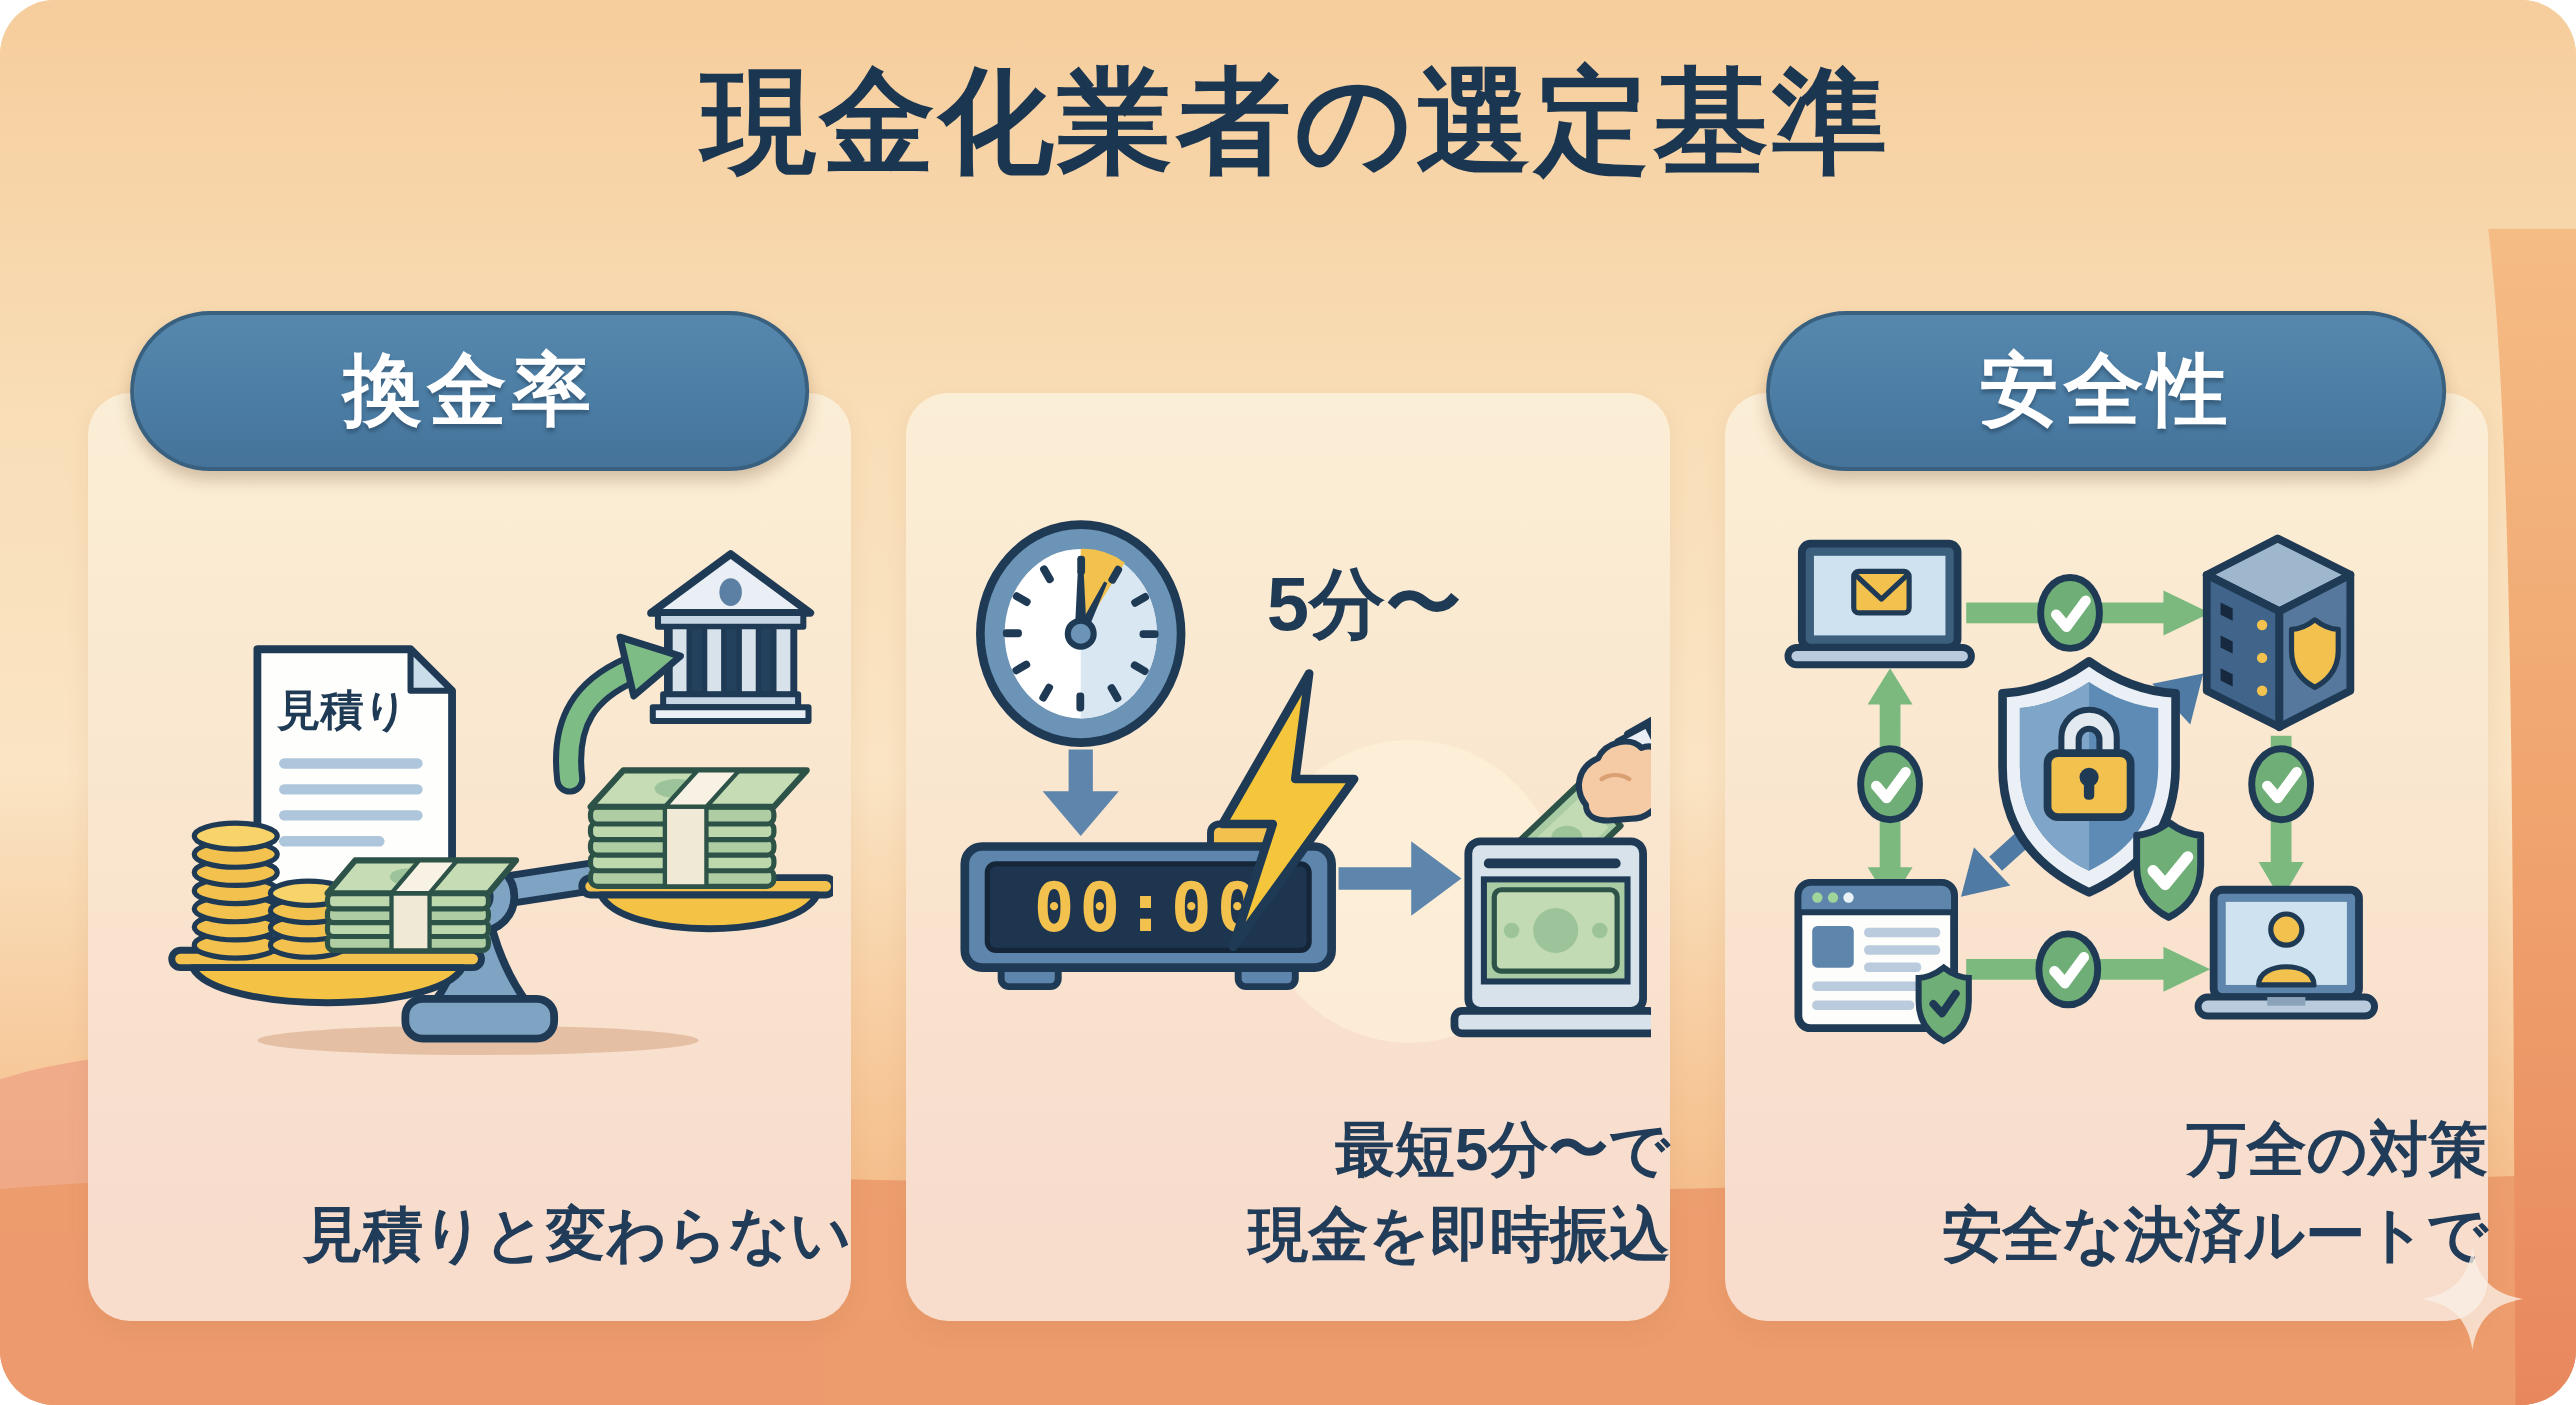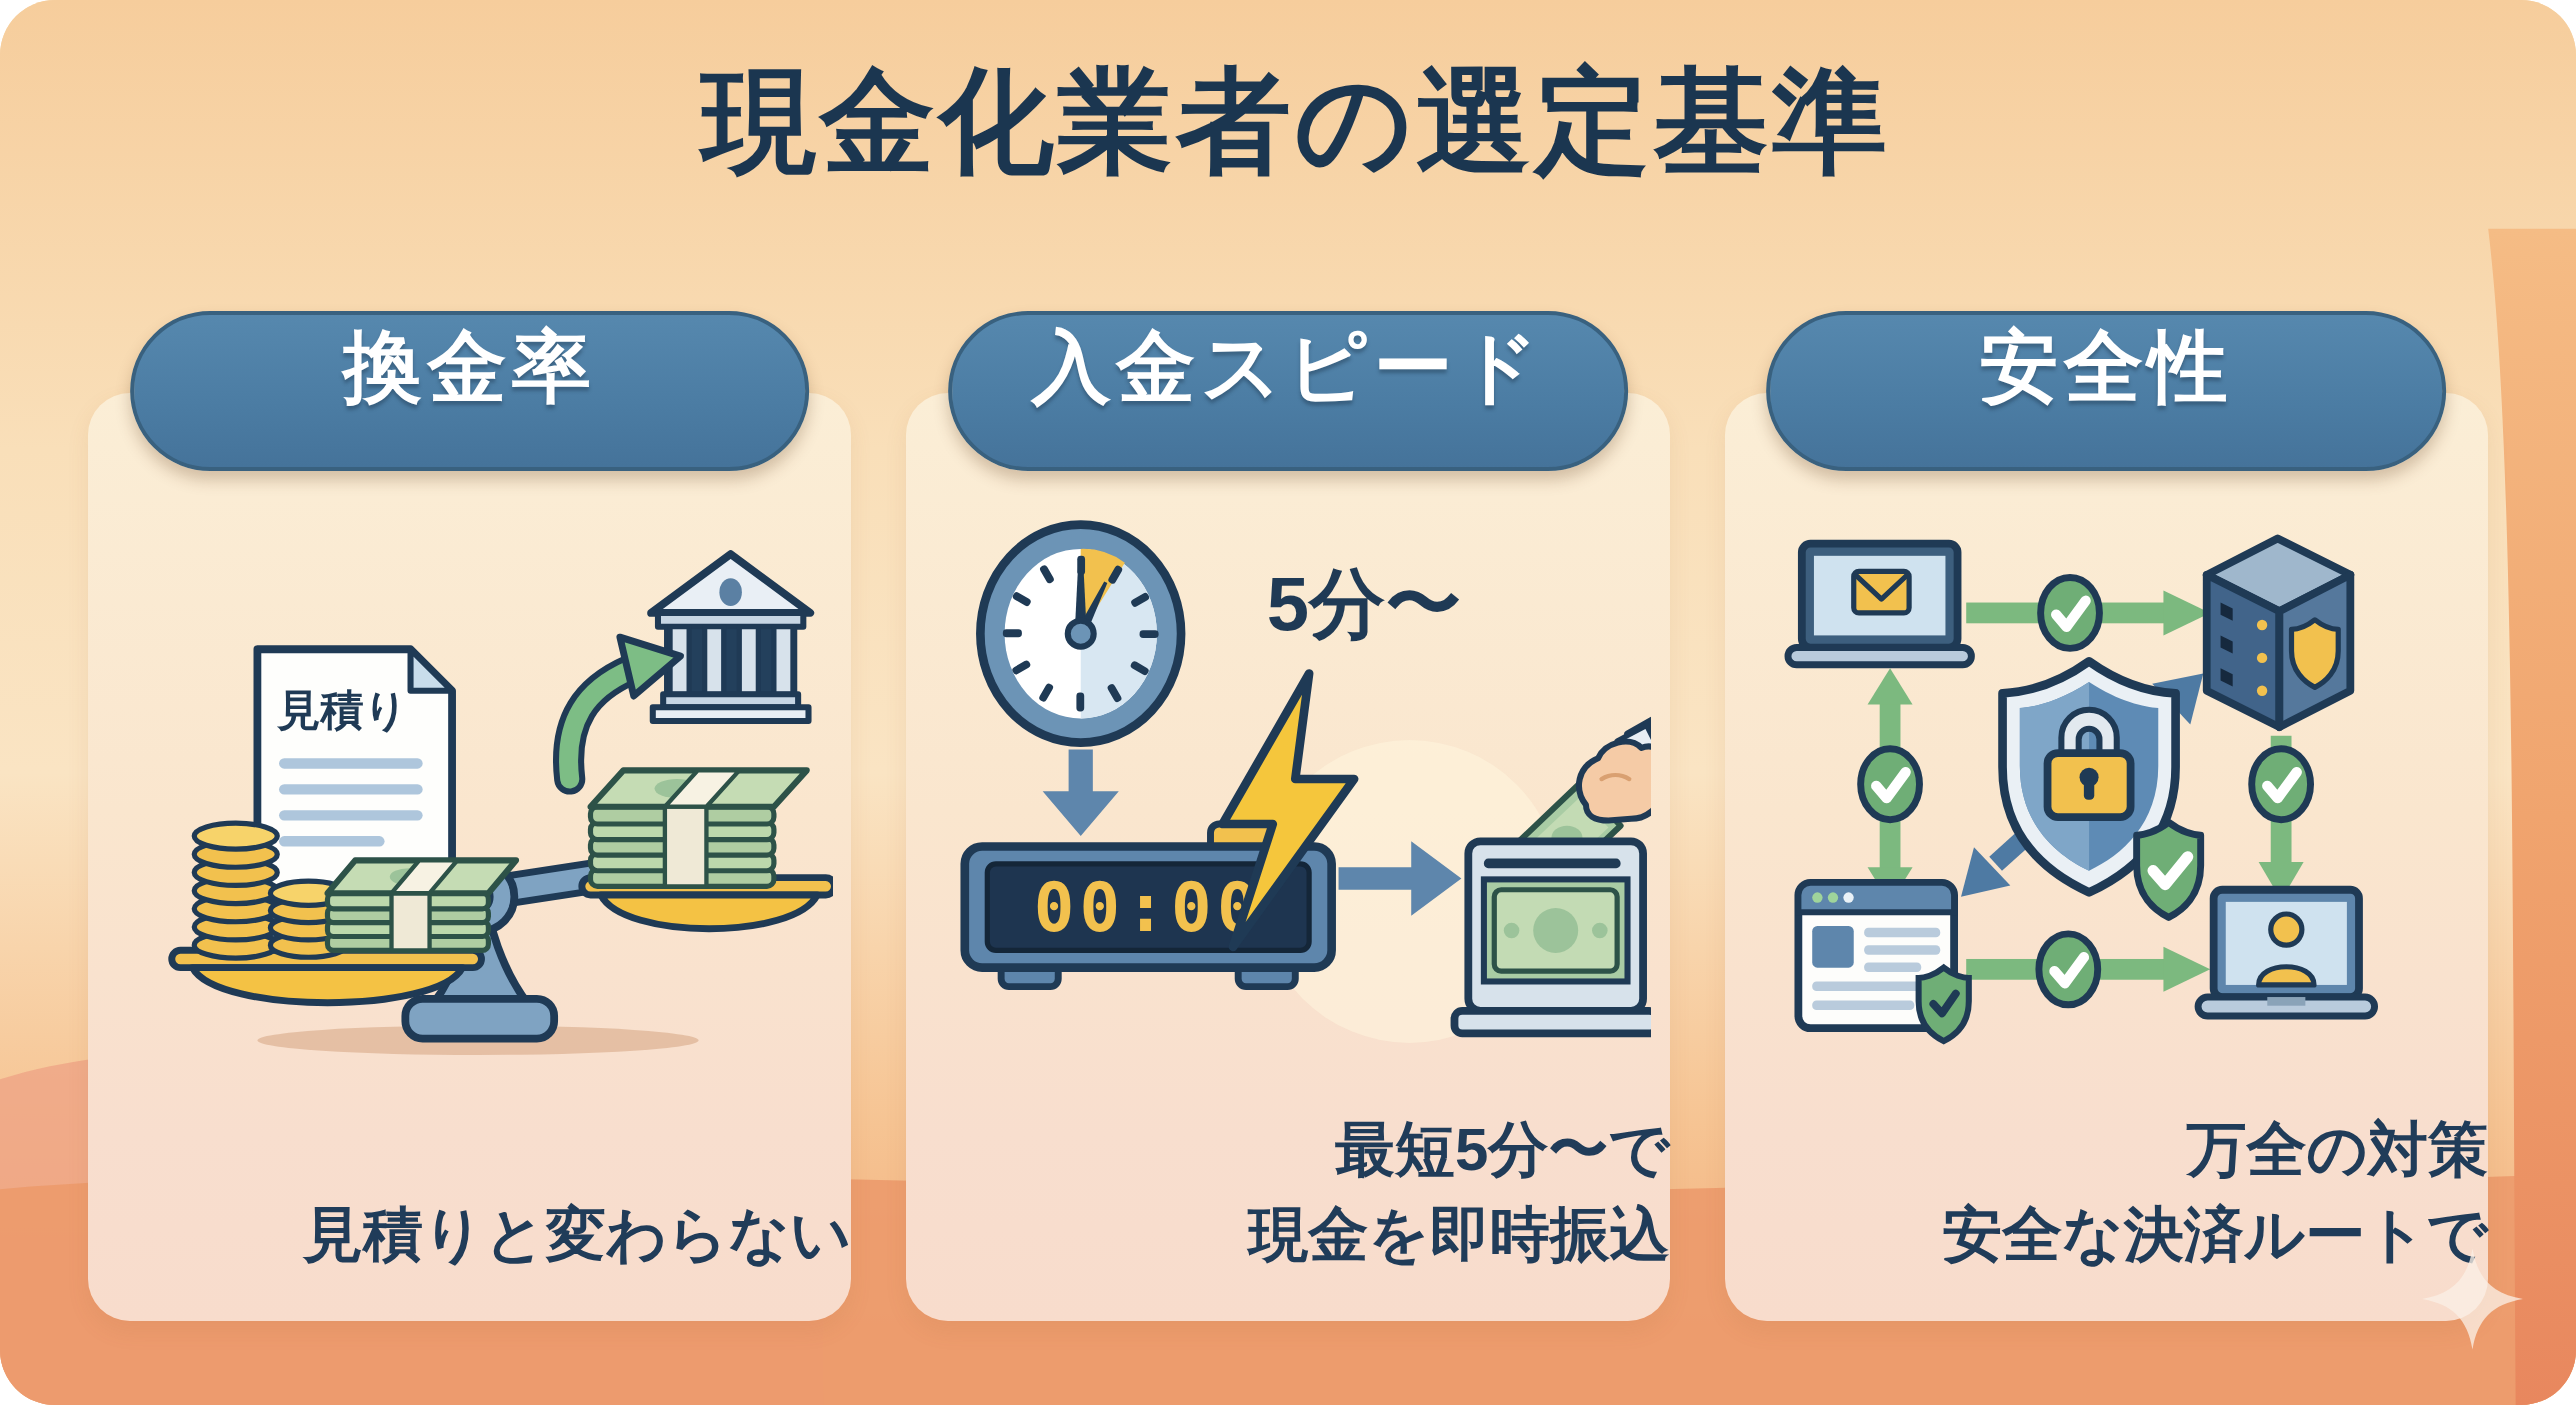--- a/index.html
+++ b/index.html
@@ -12,21 +12,21 @@
            display:flex;gap:55px;}
   .column{position:relative;flex:1;}
   .panel{position:absolute;inset:0;border-radius:42px;
          background:linear-gradient(180deg,#FBEED6 0%,#FAE6CE 45%,#F8DECE 80%,#F8DCCC 100%);
          box-shadow:0 9.1px 22px rgba(160,95,45,0.10);}
   .pill{position:absolute;top:-82px;left:50%;transform:translateX(-50%);
         width:88%;height:152px;border-radius:87px;z-index:3;
         background:linear-gradient(180deg,#56княз 0,#4E7FA6 0);
         background:linear-gradient(180deg,#5688AE 0%,#4B7CA3 60%,#45739A 100%);
         border:4.6px solid #39617F;
-        display:flex;align-items:flex-start;justify-content:center;
+        display:flex;align-items:center;justify-content:center;
         box-shadow:0 9.1px 14.6px rgba(90,50,20,0.25);}
   .pill-label{color:#FFFFFF;font-size:79px;font-weight:900;letter-spacing:5.5px;
         text-shadow:0 3.7px 3.7px rgba(20,40,60,0.35);}
   .art{position:absolute;top:104px;left:18.3px;right:18.3px;height:590px;z-index:2;}
   .art svg{width:100%;height:100%;}
   .caption{position:absolute;bottom:44px;left:0;width:100%;margin:0;text-align:right;
            font-size:60px;font-weight:900;color:#203C59;line-height:1.42;z-index:2;}
   .cap-line{display:block;}
   .sparkle{position:absolute;left:2422px;top:1246px;width:101px;height:106px;z-index:4;opacity:0.85;}
 </style>
@@ -153,23 +153,20 @@
             <polygon points="646,332 684,290 732,290 694,332" fill="#F7F2E3" stroke-width="5"></polygon>
           </g>
         </svg>
       </div>
       <p class="caption">
         <span class="cap-line">見積りと変わらない</span>
       </p>
     </section>
 
     <section class="column">
-      <div class="pill">
-        <span class="pill-label">入金スピード</span>
-      </div>
       <div class="panel"></div>
       <div class="art">
         <svg viewBox="0 0 840 630" preserveAspectRatio="xMidYMid meet">
           <circle cx="560" cy="430" r="175" fill="#FFF7E0" opacity="0.5"></circle>
 
           <g>
             <ellipse cx="180" cy="132" rx="116" ry="126" fill="#6C94B6" stroke="#1F3A55" stroke-width="10"></ellipse>
             <ellipse cx="180" cy="132" rx="88" ry="98" fill="#FFFFFF"></ellipse>
             <path d="M180,34 A88,98 0 0 1 180,230 Z" fill="#D8E7F2"></path>
             <path d="M180,132 L180,34 A88,98 0 0 1 231,50 Z" fill="#F2C14E"></path>

